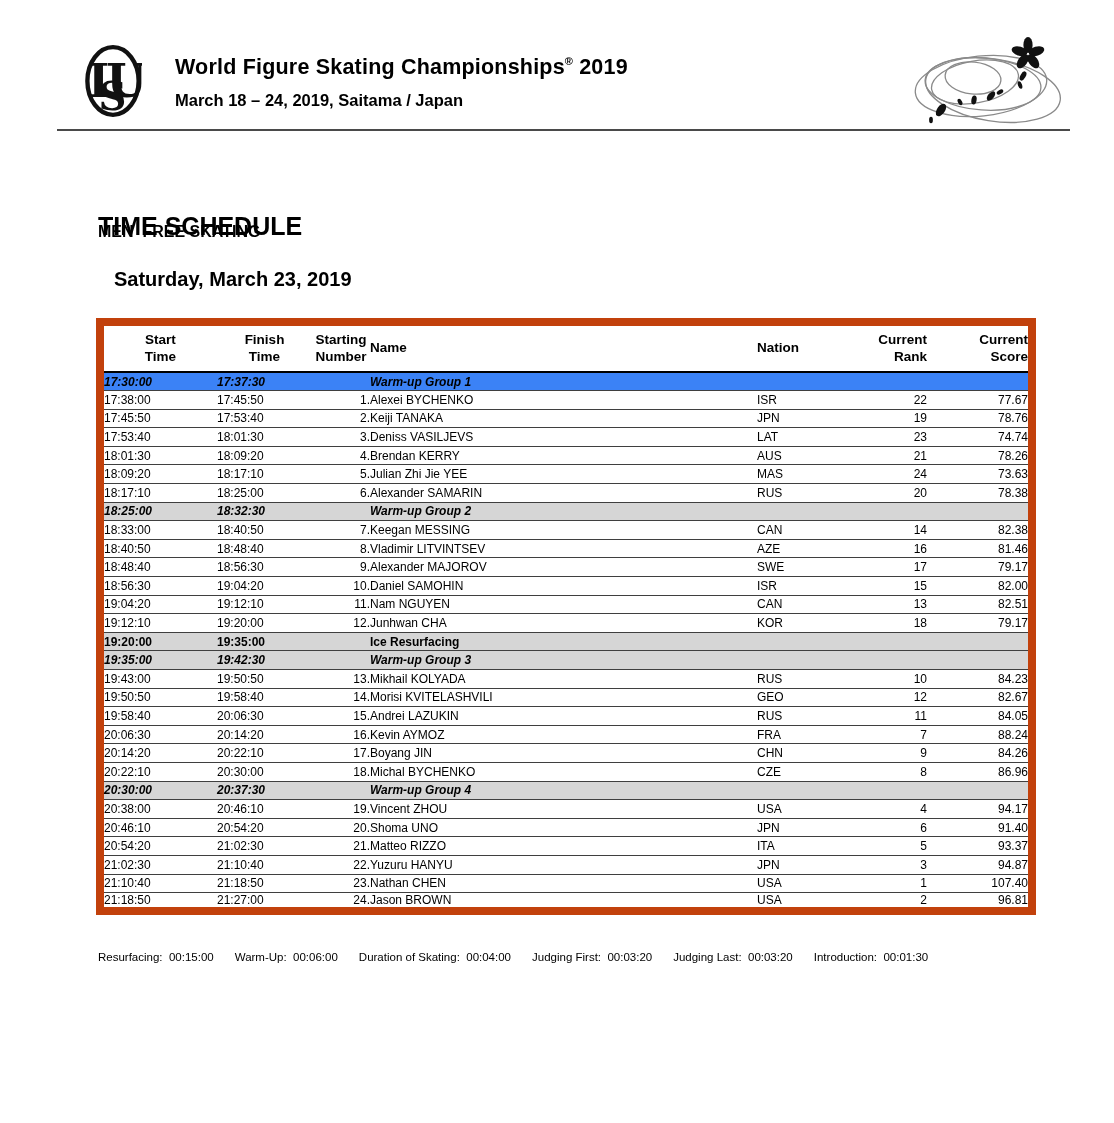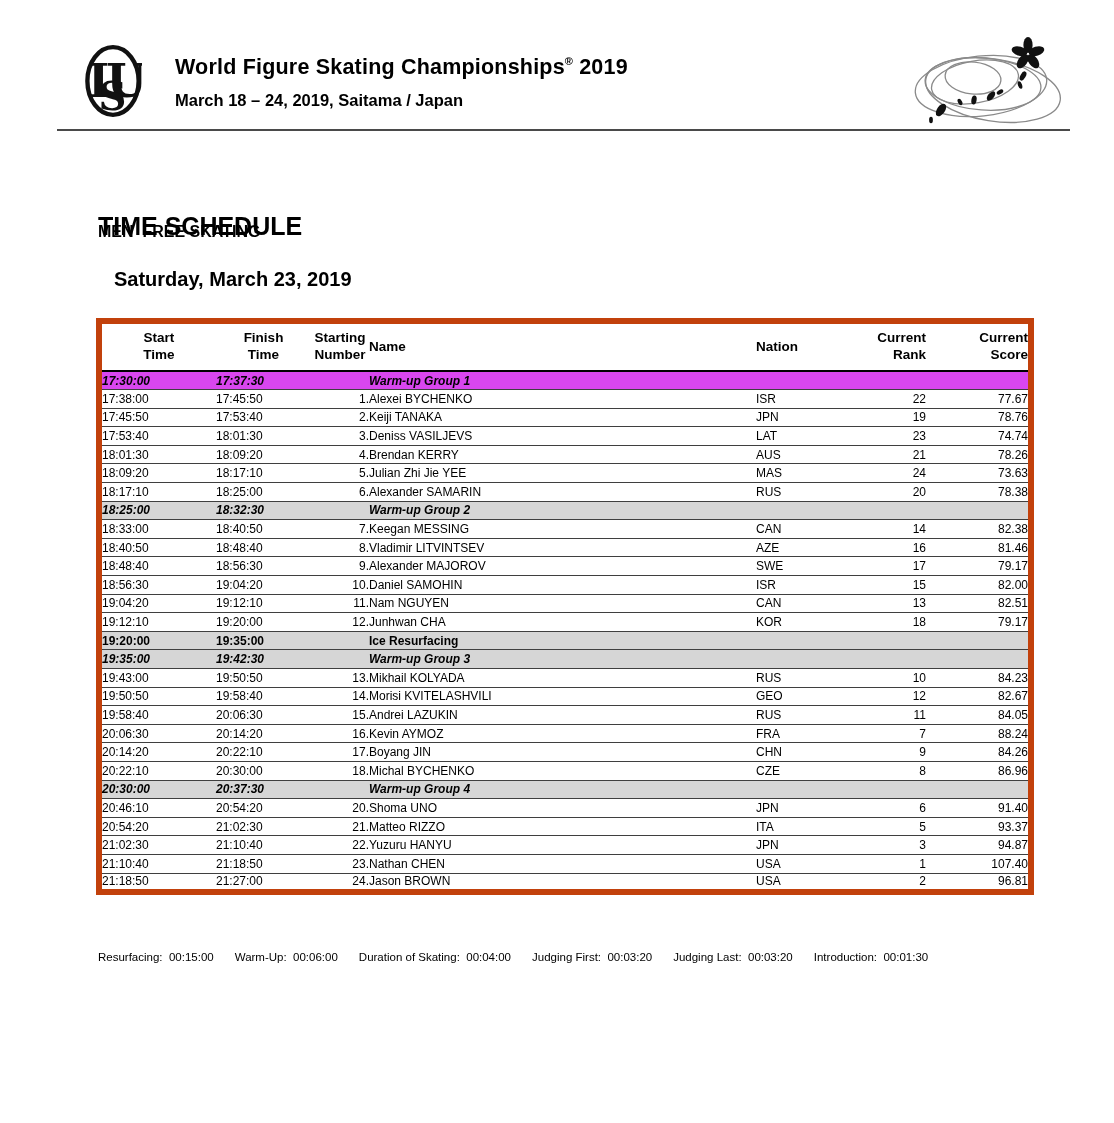--- a/index.html
+++ b/index.html
@@ -19,21 +19,21 @@
   .saitama-logo { position:absolute; left:903px; top:32px; width:164px; height:102px; }
   .rule { position:absolute; left:57px; top:129px; width:1013px; height:0; border-top:2px solid #4a4a4a; }
   
   .h1 { position:absolute; left:98px; top:168px; font-size:25px; font-weight:bold; white-space:pre;margin-top:44px; }
   .h2 { position:absolute; left:98px; top:223px; font-size:16px; font-weight:bold; white-space:pre; }
   .h3 { position:absolute; left:114px; top:268px; font-size:20px; font-weight:bold; white-space:pre; }
   
   table.sched {
     position:absolute; left:96px; top:318px; width:812px;
     border-collapse:collapse; table-layout:fixed;
-    border:6px solid #c2410c; font-size:12px;
+    border:8px solid #c2410c; font-size:12px;
   }
   table.sched th {
     height:50px; vertical-align:middle; font-size:13.5px; font-weight:bold;
     border-bottom:2.5px solid #000; line-height:1.25; padding:0;
   }
   table.sched td { height:18.6px; padding:0; vertical-align:middle; line-height:1; }
   table.sched tbody tr { border-bottom:1px solid #3f3f3f; }
   table.sched tbody tr:last-child { border-bottom:none; }
   .al-c { text-align:center; }
   th.h-name, td.name-cell, td.group-label { text-align:left; padding-left:29px; }
@@ -134,21 +134,21 @@
             <div>Current</div>
             <div>Rank</div>
           </th>
           <th class="h-score">
             <div>Current</div>
             <div>Score</div>
           </th>
         </tr>
       </thead>
     <tbody>
-        <tr class="group-row" style="background: #d946ef; margin-top: 20px;">
+        <tr class="group-row" style="background: #3b82f6; margin-top: 20px;">
           <td class="start-cell">17:30:00</td>
           <td class="finish-cell">17:37:30</td>
           <td class="num-cell"></td>
           <td class="group-label" colspan="4">Warm-up Group 1</td>
         </tr>
         <tr>
           <td class="start-cell">17:38:00</td>
           <td class="finish-cell">17:45:50</td>
           <td class="num-cell">1.</td>
           <td class="name-cell">Alexei BYCHENKO</td>
@@ -327,20 +327,29 @@
           <td class="rank-cell">8</td>
           <td class="score-cell">86.96</td>
         </tr>
         <tr class="group-row" style="background: rgb(214, 214, 214);">
           <td class="start-cell">20:30:00</td>
           <td class="finish-cell">20:37:30</td>
           <td class="num-cell"></td>
           <td class="group-label" colspan="4">Warm-up Group 4</td>
         </tr>
         <tr>
+          <td class="start-cell">20:38:00</td>
+          <td class="finish-cell">20:46:10</td>
+          <td class="num-cell">19.</td>
+          <td class="name-cell">Vincent ZHOU</td>
+          <td class="nation-cell">USA</td>
+          <td class="rank-cell">4</td>
+          <td class="score-cell">94.17</td>
+        </tr>
+        <tr>
           <td class="start-cell">20:46:10</td>
           <td class="finish-cell">20:54:20</td>
           <td class="num-cell">20.</td>
           <td class="name-cell">Shoma UNO</td>
           <td class="nation-cell">JPN</td>
           <td class="rank-cell">6</td>
           <td class="score-cell">91.40</td>
         </tr>
         <tr>
           <td class="start-cell">20:54:20</td>

